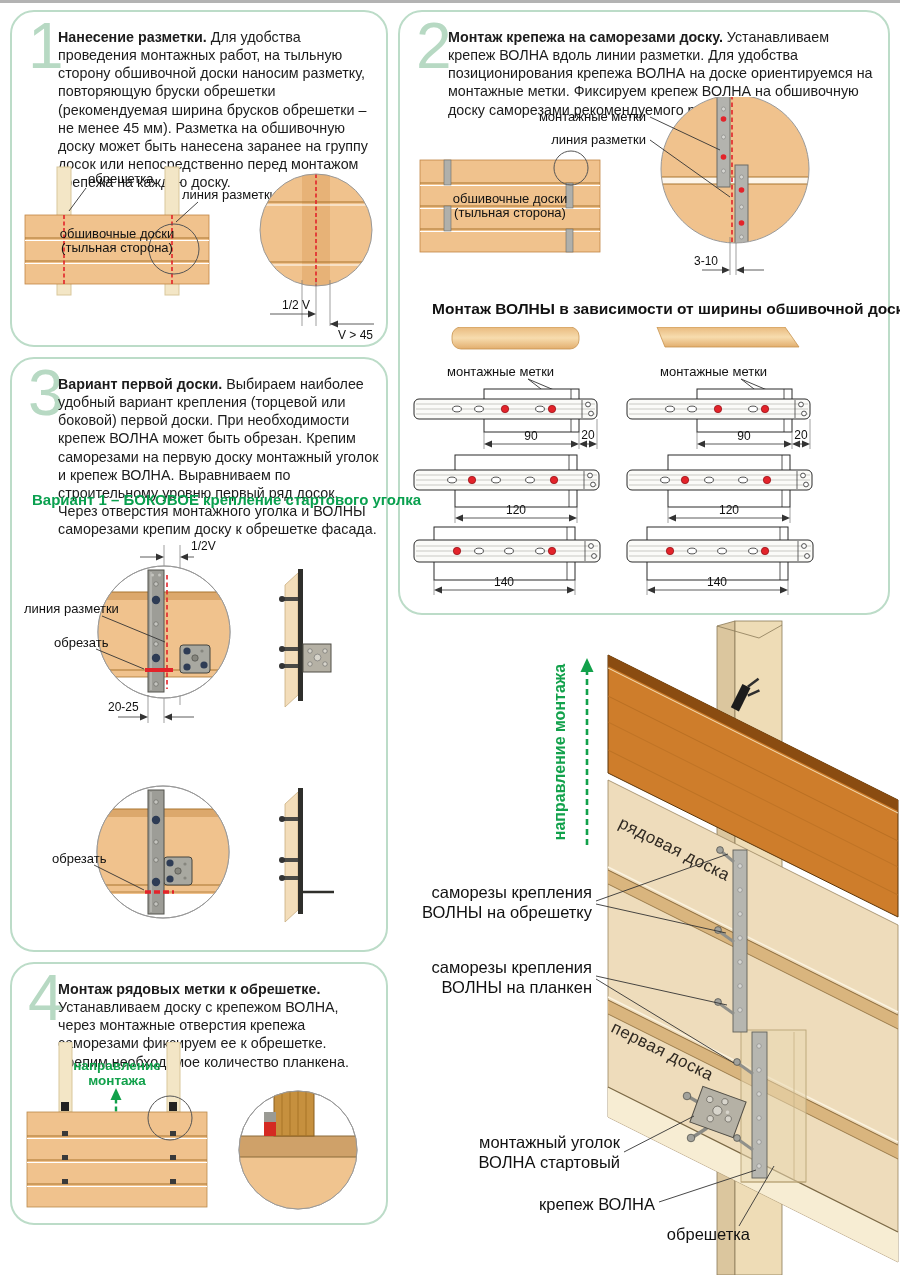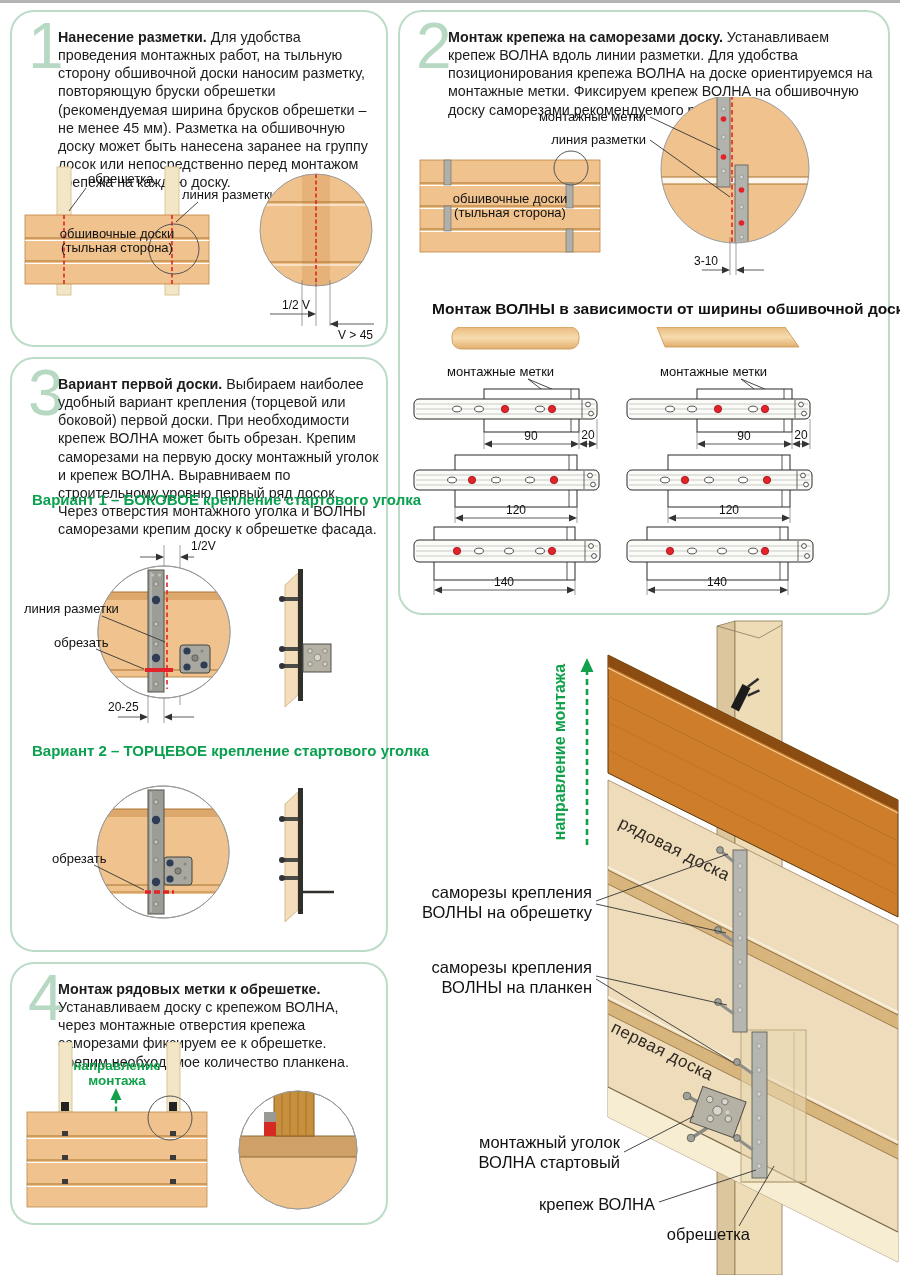--- a/index.html
+++ b/index.html
@@ -319,21 +319,20 @@
       <rect x="271" y="137" width="15" height="4" fill="#4a4a46"></rect>
         <circle cx="270" cy="139" r="3" fill="#333"></circle>
       <rect x="291" y="117" width="28" height="28" fill="#b5b1a5" stroke="#514e46"></rect>
       <circle cx="298" cy="124" r="2.2" fill="#d8d5cc" stroke="#555" stroke-width="0.5"></circle>
       <circle cx="313" cy="124" r="2.2" fill="#d8d5cc" stroke="#555" stroke-width="0.5"></circle>
       <circle cx="298" cy="137" r="2.2" fill="#d8d5cc" stroke="#555" stroke-width="0.5"></circle>
       <circle cx="313" cy="137" r="2.2" fill="#d8d5cc" stroke="#555" stroke-width="0.5"></circle>
       <circle cx="305.5" cy="130.5" r="3.4" fill="#d8d5cc" stroke="#555" stroke-width="0.5"></circle>
     </g>
   </svg>
-  <div class="ghead" style="left:20px;top:383px;">Вариант 2 – ТОРЦЕВОЕ крепление стартового уголка</div>
   <svg style="left:0;top:405px;" width="378" height="188" viewBox="0 0 378 188">
     <defs>
         <clipPath id="c4">
           <circle cx="151" cy="88" r="66"></circle>
         </clipPath>
       </defs>
     <circle cx="151" cy="88" r="66" fill="#fff" stroke="#999"></circle>
     <g clip-path="url(#c4)">
       <rect x="85" y="45" width="132" height="85" fill="#f0c28d"></rect>
       <rect x="85" y="45" width="132" height="8" fill="#dca86c"></rect>

